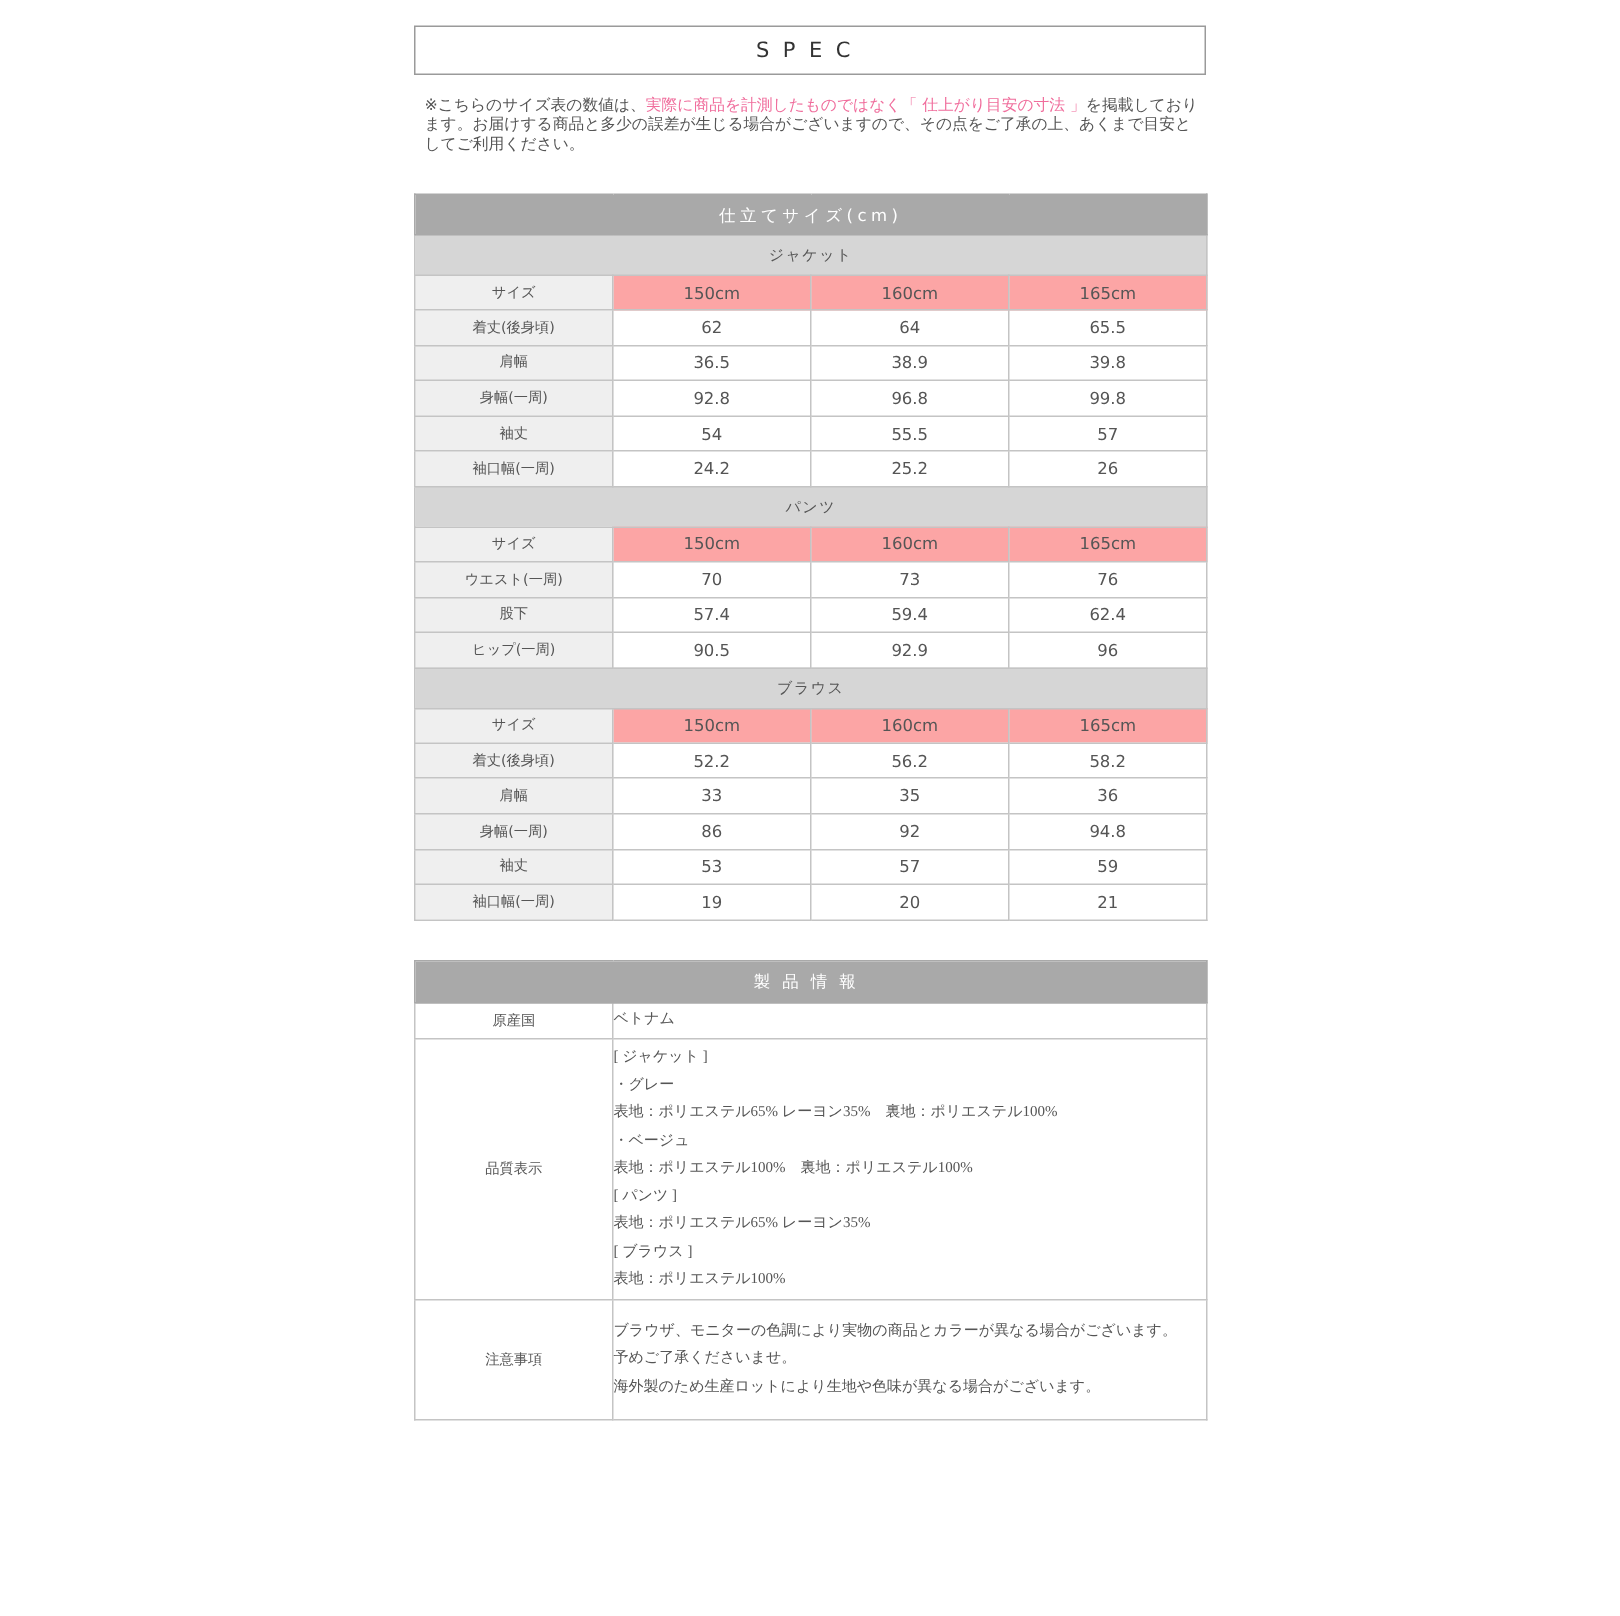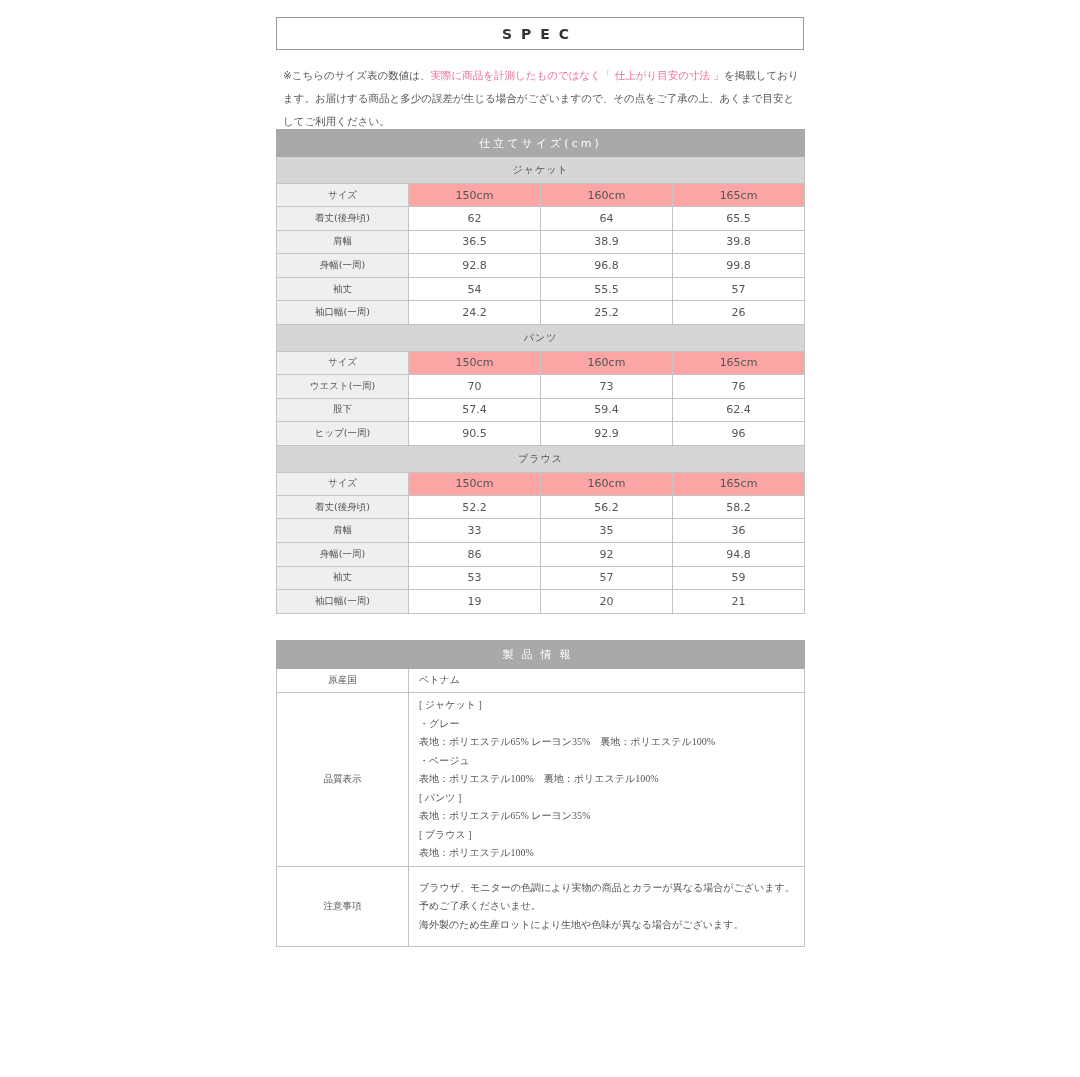--- a/index.html
+++ b/index.html
@@ -1,31 +1,31 @@
 <!DOCTYPE html>
 <html><head>
 <meta charset="utf-8">
 <style>
   html, body { margin:0; padding:0; background:#ffffff; }
   body { width:1080px; height:1077px; position:relative; font-family:"DejaVu Sans", sans-serif; color:#555; overflow:hidden; }
-  .spec-box { position:absolute; left:276px; top:17px; width:526px; height:31px; border:1px solid #9a9a9a; display:flex; align-items:center; justify-content:center; font-size:14px; letter-spacing:9px; color:#333;font-weight:bold; }
-  .notice { position:absolute; left:283px; top:64px; width:520px; font-size:10.5px; line-height:23px; color:#555; }
+  .spec-box { position:absolute; left:276px; top:17px; width:526px; height:31px; border:1px solid #9a9a9a; display:flex; align-items:center; justify-content:center; font-size:14px; letter-spacing:9px; color:#333; }
+  .notice { position:absolute; left:283px; top:64px; width:520px; font-size:10.5px; line-height:13px; color:#555; }
   .notice .pink { color:#f06d9c; }
   table { border-collapse:collapse; width:528px; table-layout:fixed; }
   td { border:1px solid #c4c4c4; font-size:11px; text-align:center; padding:0; color:#555; }
   .t1 { position:absolute; left:276px; top:129px;border-radius:21px; }
   .t1 .main-head td { background:#a9a9a9; color:#fff; height:26px; letter-spacing:3px; font-size:11px; border-color:#a9a9a9; }
   .t1 .sec-head td { background:#d6d6d6; height:26px; font-size:10px; letter-spacing:1px; }
   .t1 .size-row td { background:#fca5a5; height:22px; }
   .t1 td.label { background:#efefef; font-size:9.5px; }
   .t1 tr.data td { height:22.6px; }
   .t2 { position:absolute; left:276px; top:640px;font-family:Liberation Serif, serif; }
   .t2 .main-head td { background:#a9a9a9; color:#fff; height:27px; letter-spacing:8px; font-size:11px; border-color:#a9a9a9; }
   .t2 td.label { font-size:9.5px; width:131px; }
-  .t2 td.val { text-align:left; padding-left:10px; font-size:10px; line-height:18.5px; }
+  .t2 td.val { text-align:left; font-size:10px; line-height:18.5px; }
   .t2 .r1 td, .t2 .r2 td { height:23px;margin-top:48px; }
   .t2 .r3 td { height:173px; }
   .t2 .r4 td { height:55px; }
   .t2 .r5 td { height:79px; }
 </style>
 </head>
 <body>
 
 <div class="spec-box">SPEC</div>
 

